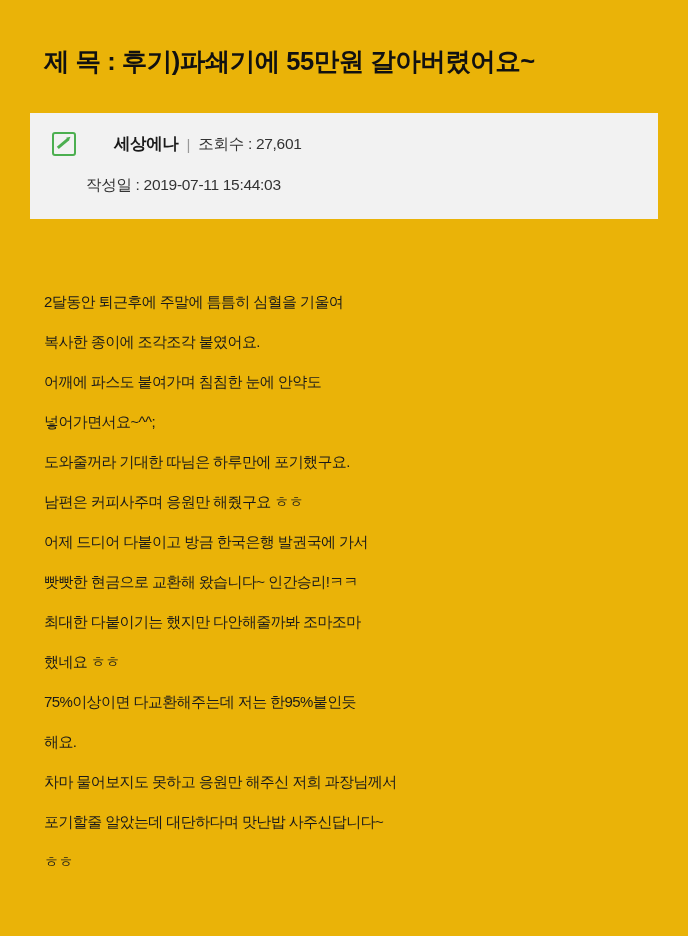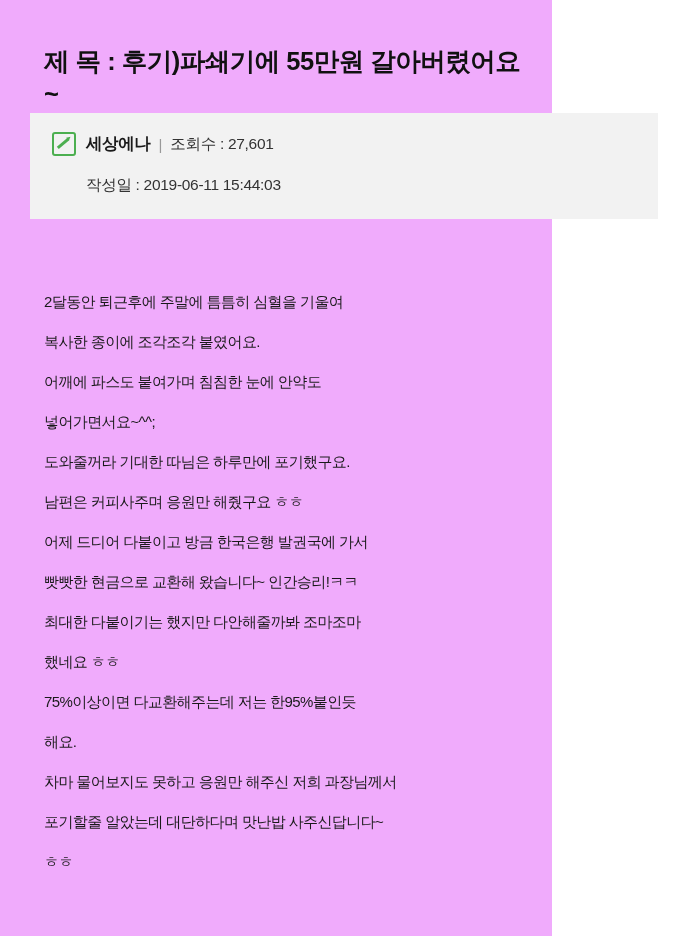--- a/index.html
+++ b/index.html
@@ -9,23 +9,23 @@
   body {
     width: 688px;
     height: 936px;
     background: #ffffff;
     font-family: "Liberation Sans", sans-serif;
     color: #1a1a1a;
     overflow: hidden;
   }
   .page {
     position: relative;
-    width: 552px;
+    width: 688px;
     height: 936px;
-    background: #f0abfc;
+    background: #eab308;
     box-sizing: border-box;
   }
   .post-title {
     position: absolute;
     left: 44px;
     top: 45px;
     right: 30px;
     font-size: 25.5px;
     font-weight: bold;
     letter-spacing: -0.5px;
@@ -76,20 +76,21 @@
     top: -1px;
     border-left: 4px solid #4caf50;
     border-top: 2.2px solid transparent;
     border-bottom: 2.2px solid transparent;
   }
   .author-name {
     font-size: 16.5px;
     font-weight: bold;
     color: #1a1a1a;
     letter-spacing: -0.4px;
+    margin-left: 28px;
   }
   .meta-sep {
     font-size: 15px;
     color: #999999;
     margin: 0 8px;
   }
   .view-count {
     font-size: 15.5px;
     color: #333333;
     letter-spacing: -0.3px;
@@ -125,21 +126,21 @@
 
     <div class="meta-row-author">
       <span class="author-icon">
         <span class="pen"></span>
       </span>
       <span class="author-name">세상에나</span>
       <span class="meta-sep">|</span>
       <span class="view-count">조회수 : 27,601</span>
     </div>
 
-    <div class="meta-row-date">작성일 : 2019-06-11 15:44:03</div>
+    <div class="meta-row-date">작성일 : 2019-07-11 15:44:03</div>
 
   </div>
 
   <div class="body-text">2달동안 퇴근후에 주말에 틈틈히 심혈을 기울여
 복사한 종이에 조각조각 붙였어요.
 어깨에 파스도 붙여가며 침침한 눈에 안약도
 넣어가면서요~^^;
 도와줄꺼라 기대한 따님은 하루만에 포기했구요.
 남편은 커피사주며 응원만 해줬구요 ㅎㅎ
 어제 드디어 다붙이고 방금 한국은행 발권국에 가서

